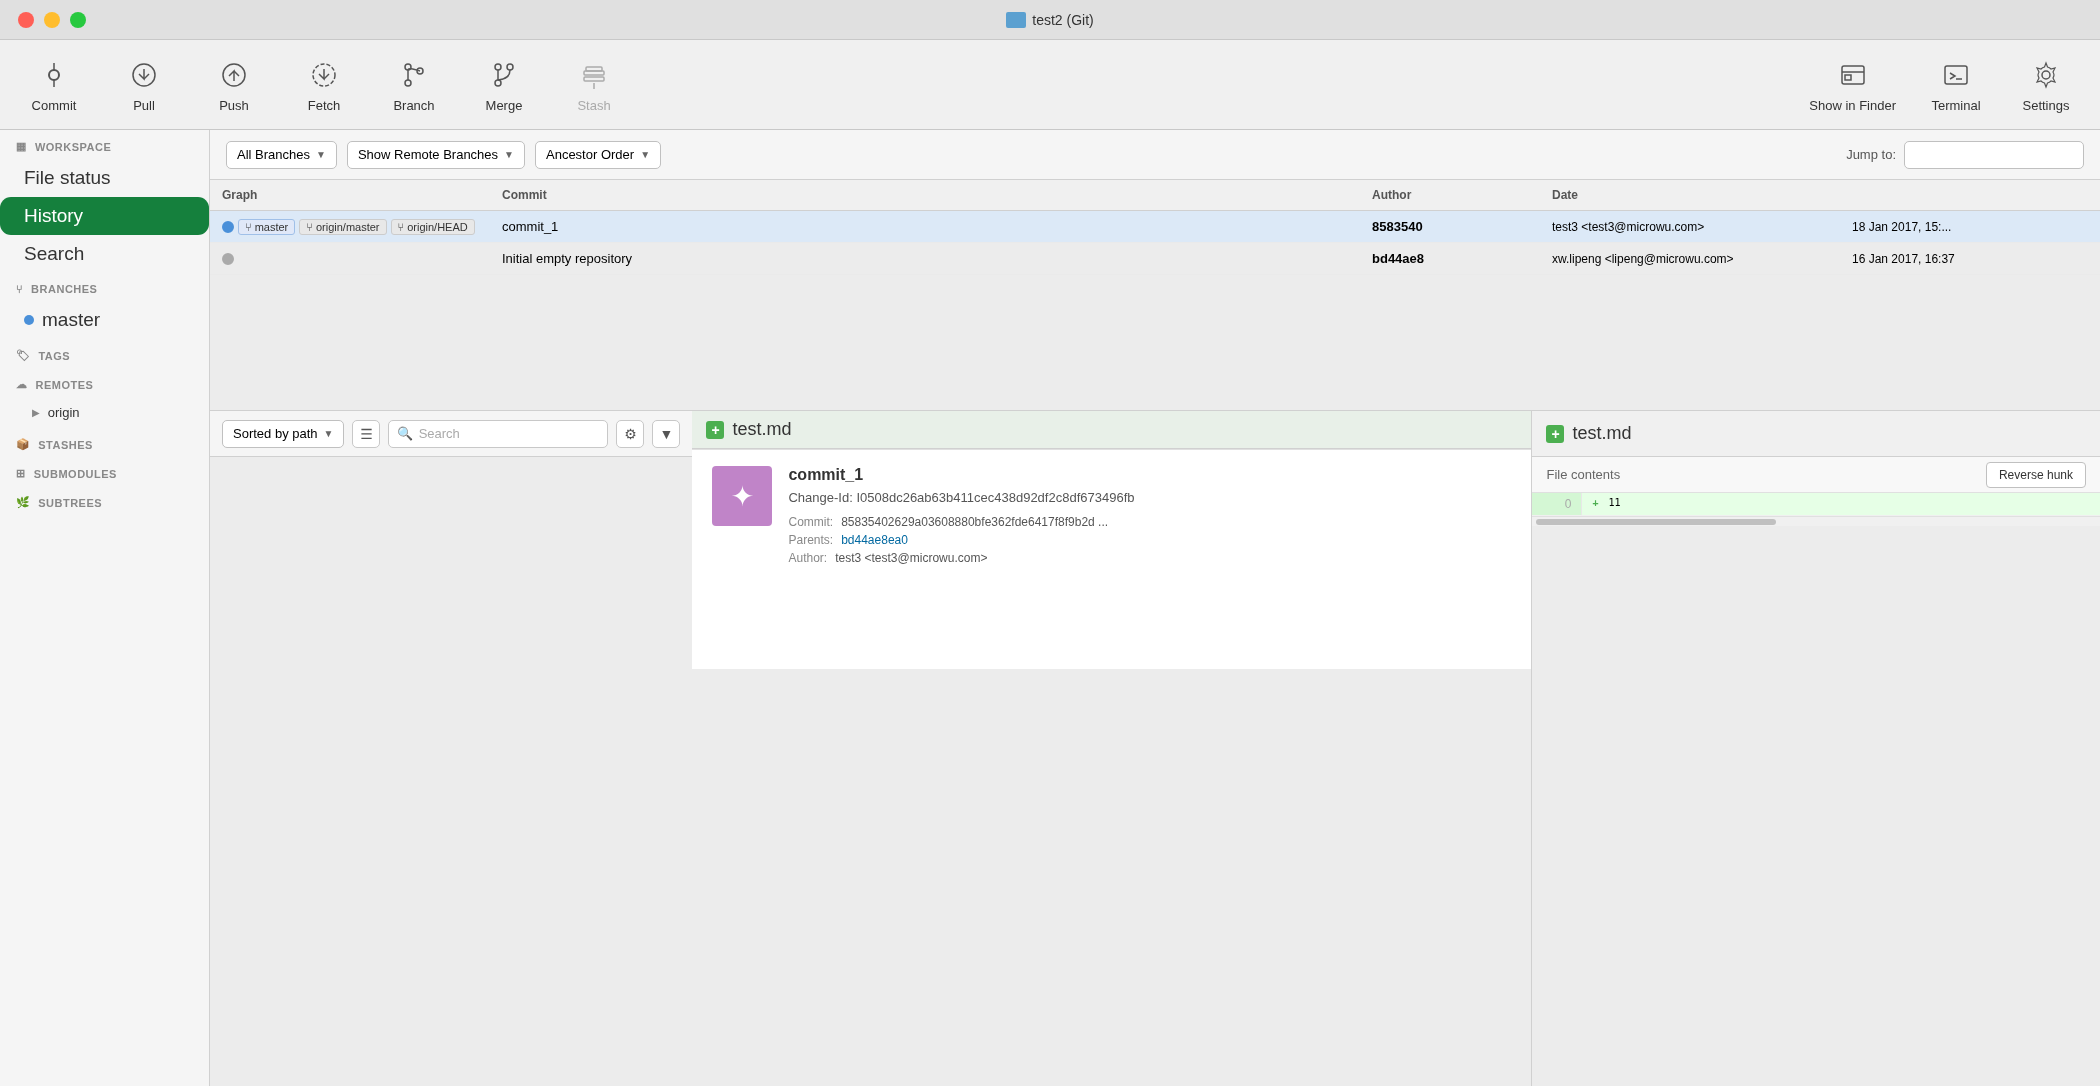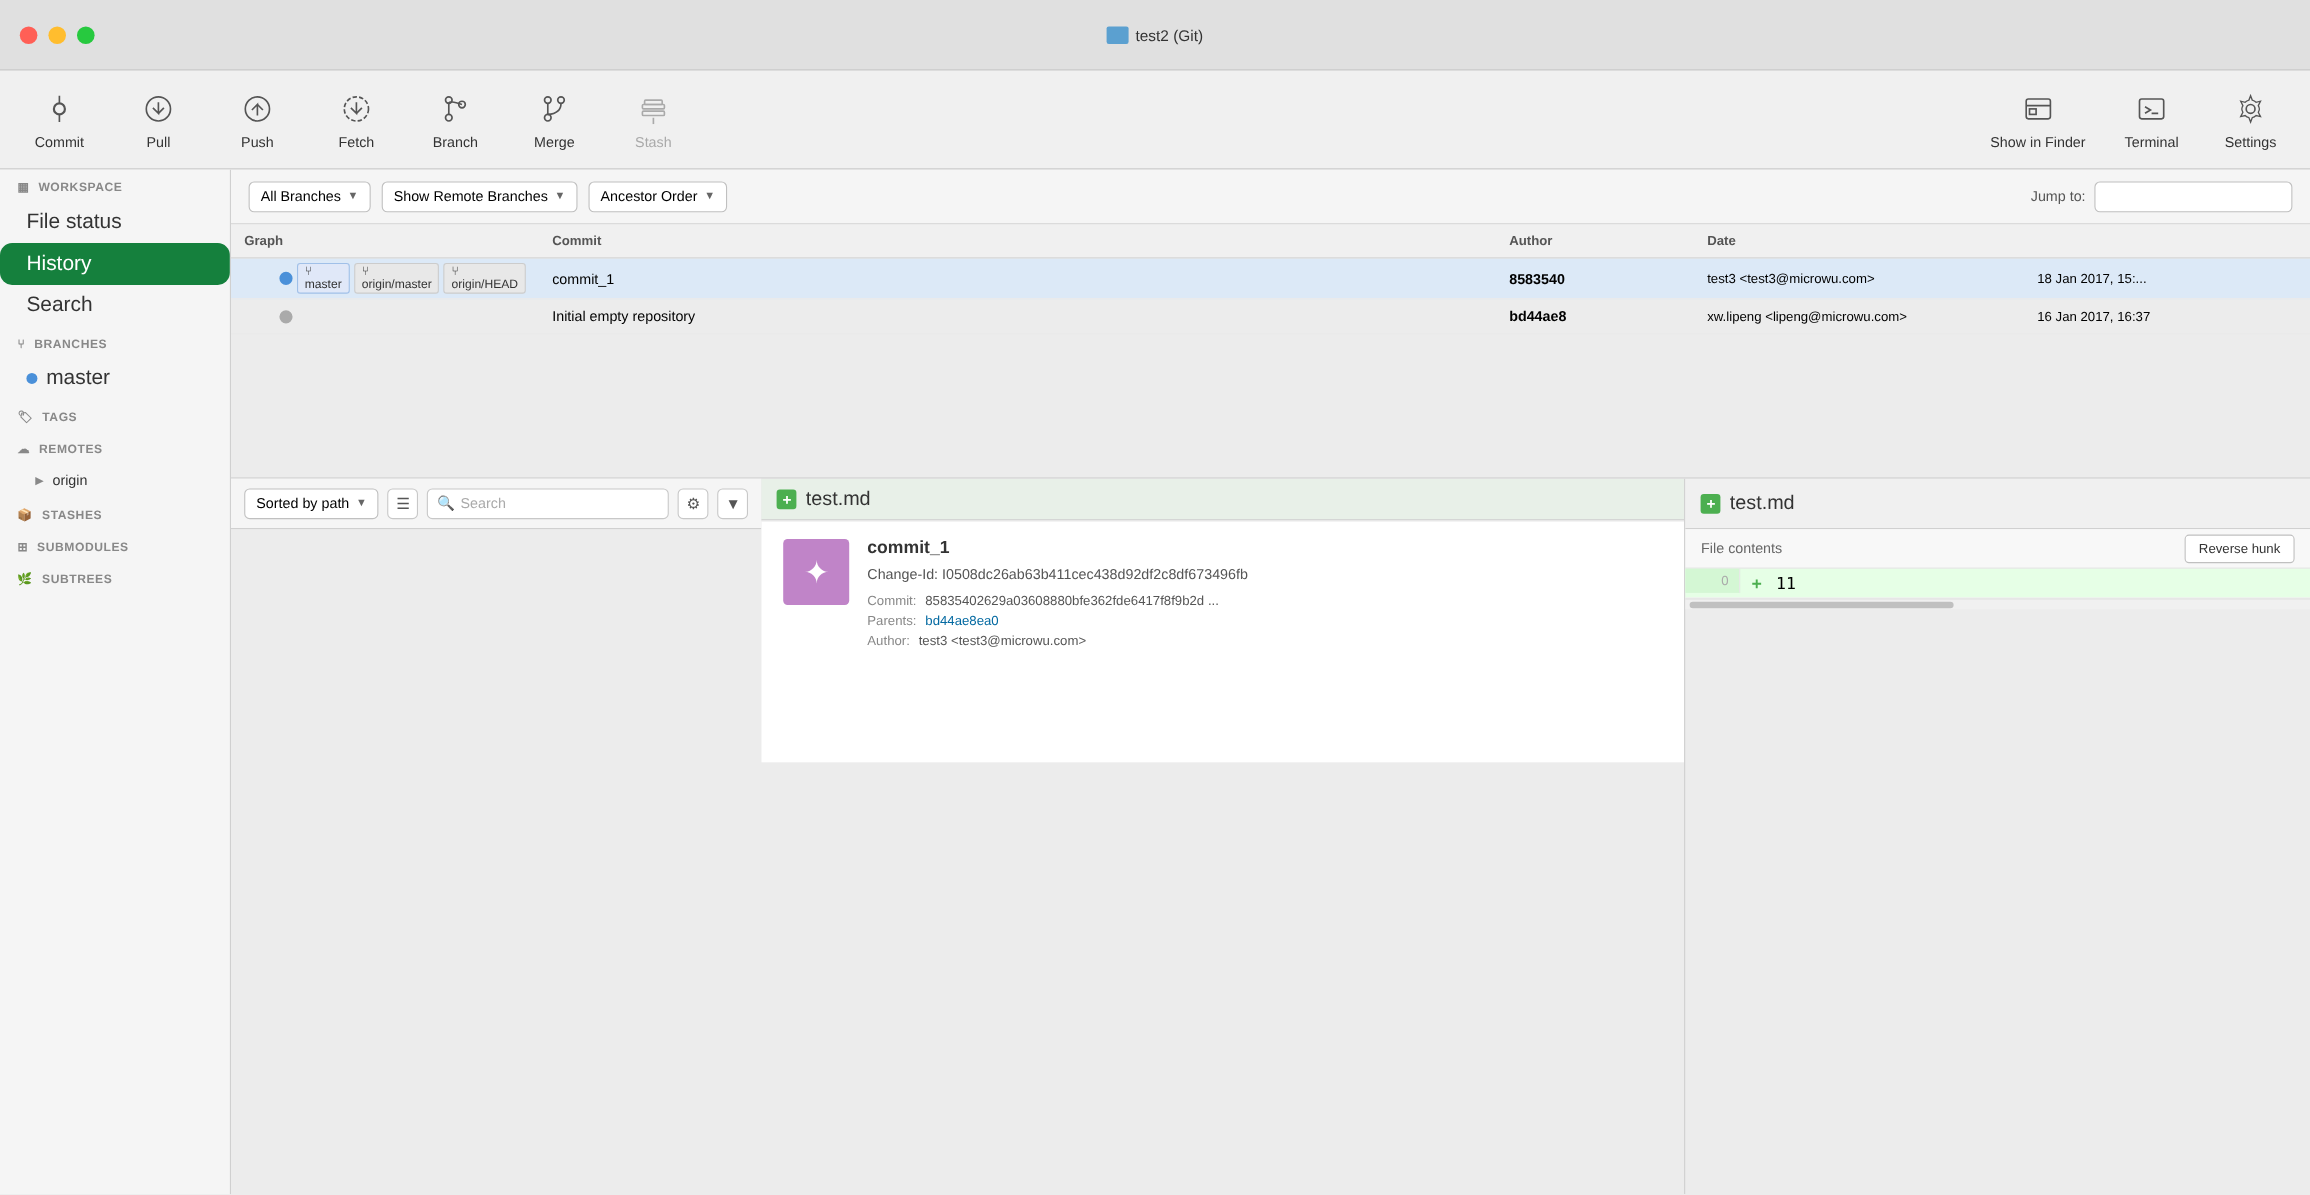--- a/index.html
+++ b/index.html
@@ -9,21 +9,21 @@
       background: #ececec;
       width: 2100px;
       height: 1086px;
       overflow: hidden;
       display: flex;
       flex-direction: column;
     }
 
     
     .titlebar {
-      height: 64px;
+      height: 40px;
       background: #e0e0e0;
       display: flex;
       align-items: center;
       justify-content: center;
       position: relative;
       border-bottom: 1px solid #c8c8c8;
       flex-shrink: 0;
     }
     .traffic-lights {
       position: absolute;
@@ -249,21 +249,20 @@
       overflow: hidden;
       text-overflow: ellipsis;
       white-space: nowrap;
     }
     .graph-cell {
       padding: 4px 12px;
       display: flex;
       align-items: flex-end;
       gap: 6px;
       position: relative;
-      margin-left: 32px;
     }
     .branch-tag {
       display: inline-flex;
       align-items: center;
       gap: 3px;
       background: #e8e8e8;
       border: 1px solid #ccc;
       border-radius: 3px;
       padding: 1px 6px;
       font-size: 11px;
@@ -459,21 +458,21 @@
       padding: 4px 10px;
       font-size: 12px;
       color: #aaa;
       text-align: right;
       background: #f8f8f8;
       border-right: 1px solid #e8e8e8;
       flex-shrink: 0;
     }
     .diff-line-content {
       padding: 4px 10px;
-      font-size: 15px;
+      font-size: 10px;
       font-family: monospace;
       flex: 1;
     }
     .diff-line.added { background: #e6ffe6; }
     .diff-line.added .diff-line-num { background: #d4f7d4; }
     .diff-line-plus { color: #4caf50; font-weight: bold; margin-right: 4px; }
     .diff-scrollbar {
       height: 10px;
       background: #f0f0f0;
       border-top: 1px solid #e0e0e0;

